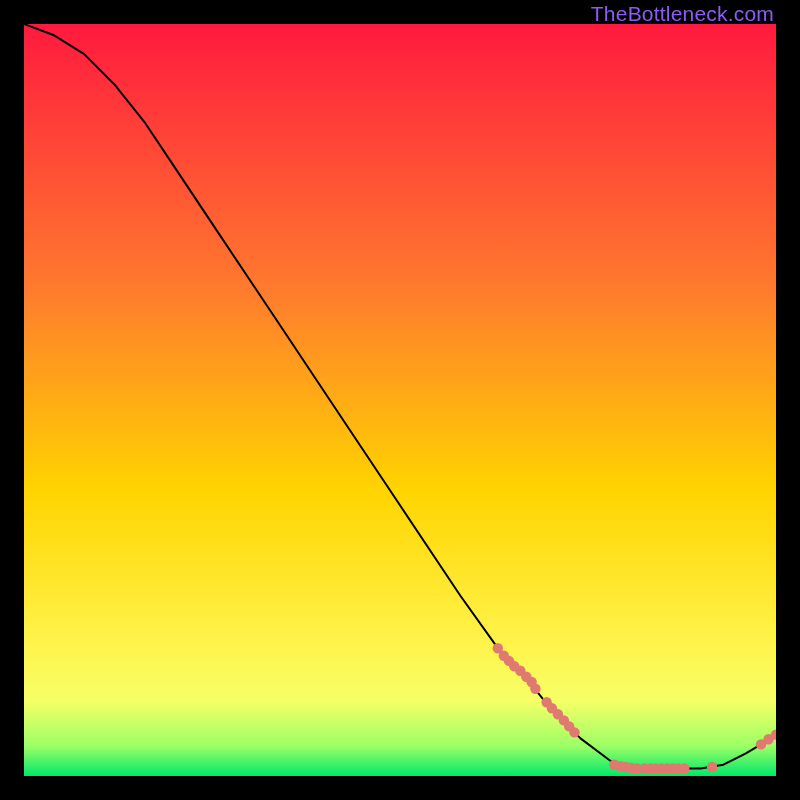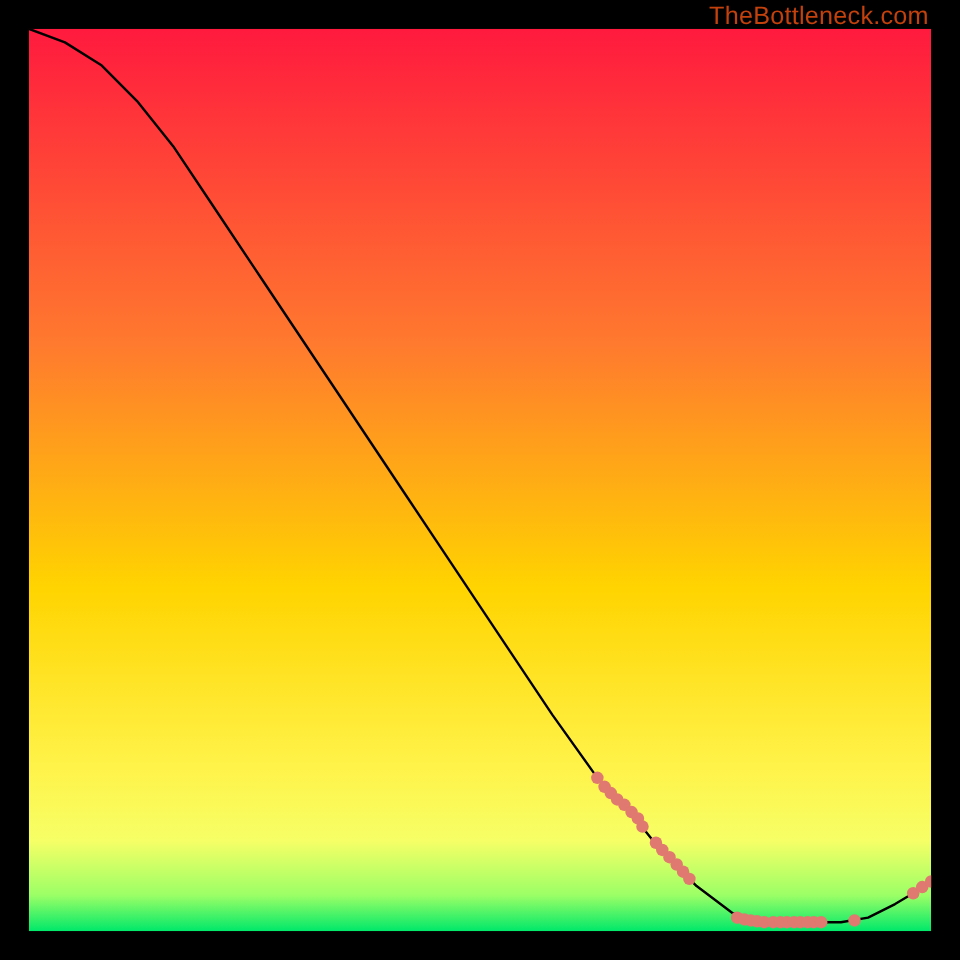--- a/index.html
+++ b/index.html
@@ -23,21 +23,21 @@
     position: absolute;
     left: 0;
     top: 0;
     width: 752px;
     height: 752px;
   }
   .watermark {
     position: absolute;
     top: 2px;
     right: 26px;
-    color: #c2410c;
+    color: #8b5cf6;
     font-size: 21px;
     font-weight: 500;
     letter-spacing: 0.2px;
     user-select: none;
   }
   svg { display: block; }
 </style>
 </head>
 <body>
 

